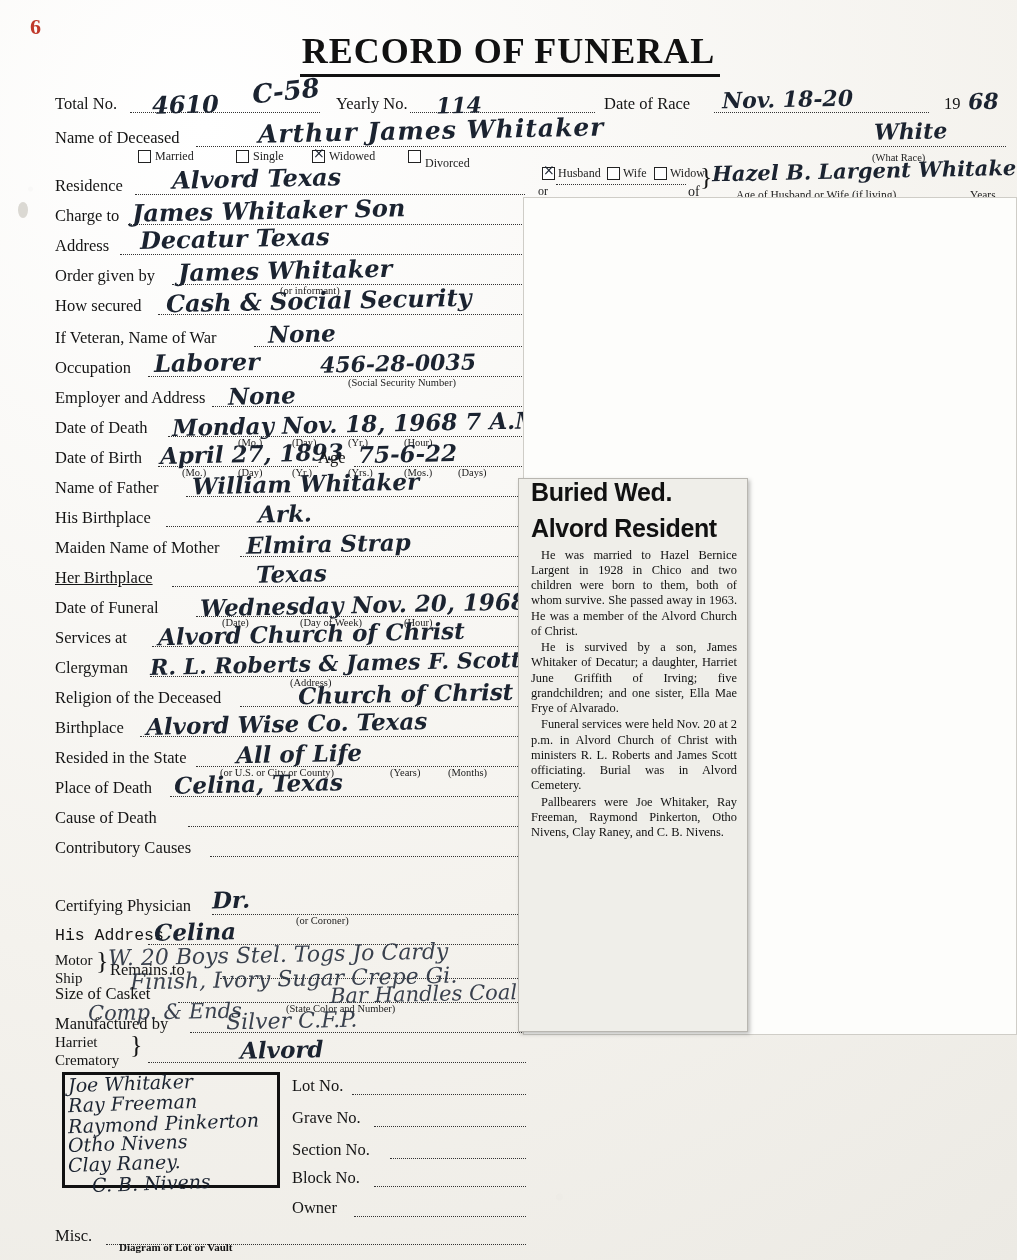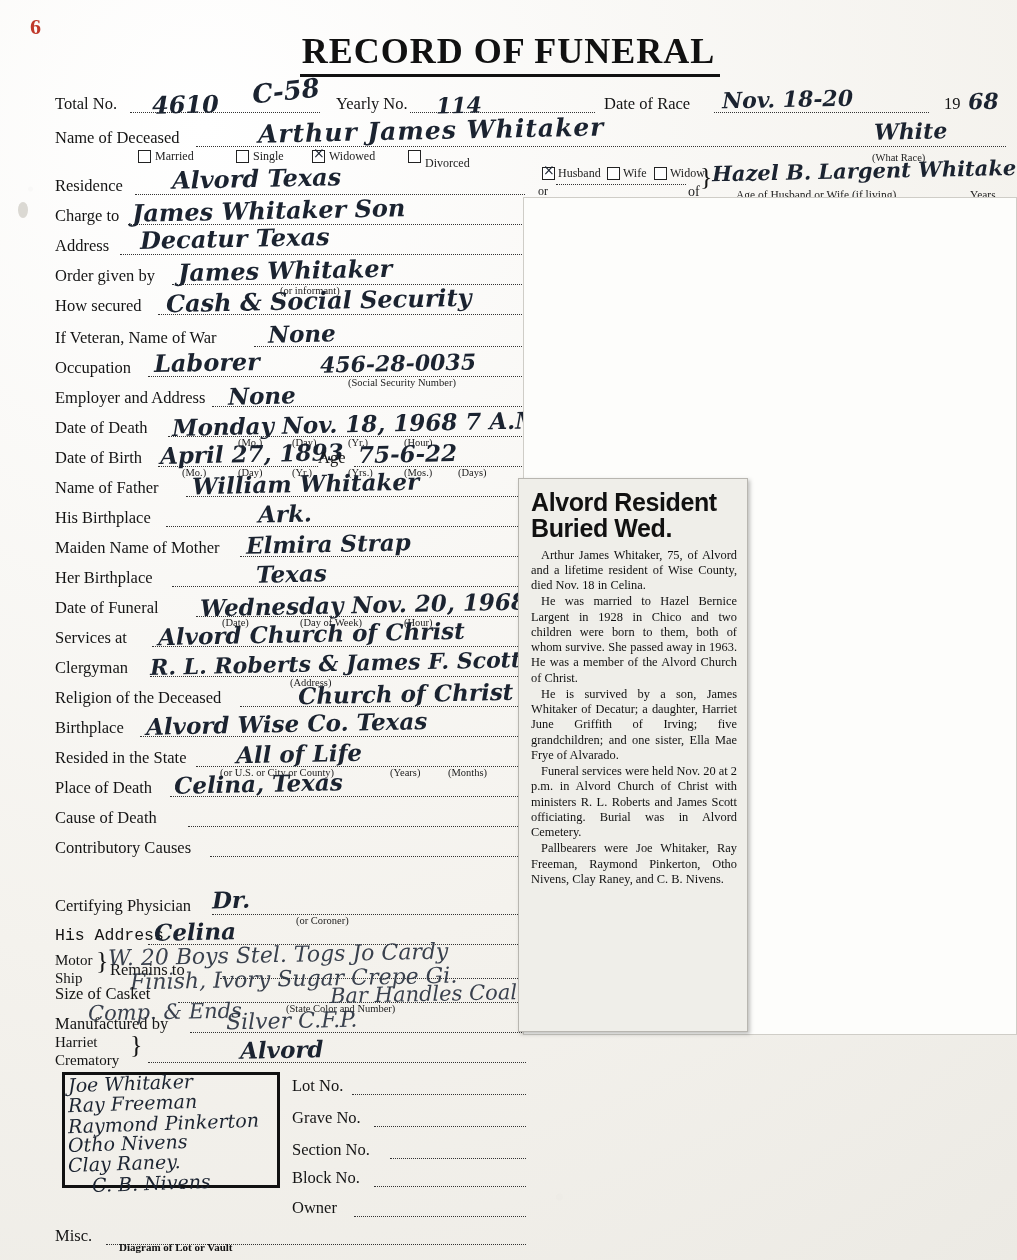--- a/index.html
+++ b/index.html
@@ -165,21 +165,21 @@
   <div class="hw b" style="left:192px;top:470px;font-size:23px;">William Whitaker</div>
 
   <div class="lbl" style="left:55px;top:508px;">His Birthplace</div>
   <div class="dots" style="left:166px;top:526px;width:360px;"></div>
   <div class="hw b" style="left:258px;top:500px;font-size:23px;">Ark.</div>
 
   <div class="lbl" style="left:55px;top:538px;">Maiden Name of Mother</div>
   <div class="dots" style="left:240px;top:556px;width:286px;"></div>
   <div class="hw b" style="left:246px;top:530px;font-size:23px;">Elmira Strap</div>
 
-  <div class="lbl" style="left:55px;top:568px;">Her Birthplace</div>
+  <div class="lbl" style="left:55px;top:568px;text-decoration:underline;">Her Birthplace</div>
   <div class="dots" style="left:172px;top:586px;width:354px;"></div>
   <div class="hw b" style="left:256px;top:560px;font-size:23px;">Texas</div>
 
   <div class="lbl" style="left:55px;top:598px;">Date of Funeral</div>
   <div class="dots" style="left:196px;top:616px;width:330px;"></div>
   <div class="hw b" style="left:200px;top:590px;font-size:23px;">Wednesday Nov. 20, 1968  2 P.M.</div>
   <div class="sub" style="left:222px;top:617px;">(Date)</div>
   <div class="sub" style="left:300px;top:617px;">(Day of Week)</div>
   <div class="sub" style="left:404px;top:617px;">(Hour)</div>
 
@@ -271,24 +271,23 @@
   <div class="hw" style="left:68px;top:1092px;font-size:19px;transform:rotate(-2deg);">Ray Freeman</div>
   <div class="hw" style="left:68px;top:1112px;font-size:19px;transform:rotate(-2deg);">Raymond Pinkerton</div>
   <div class="hw" style="left:68px;top:1132px;font-size:19px;transform:rotate(-2deg);">Otho Nivens</div>
   <div class="hw" style="left:68px;top:1152px;font-size:19px;transform:rotate(-2deg);">Clay Raney.</div>
   <div class="hw" style="left:92px;top:1172px;font-size:19px;transform:rotate(-2deg);">C. B. Nivens</div>
   <div class="diagram-cap">Diagram of Lot or Vault</div>
 
   <div class="clip"></div>
 
   <div class="clip2">
+    <div class="np-head" style="padding-top:0;">Buried Wed.</div>
     <div class="np-head">Alvord Resident</div>
-    <div class="np-head" style="padding-top:0;">Buried Wed.</div>
     <div class="np-body">
-      <p>Arthur James Whitaker, 75, of Alvord and a lifetime resident of Wise County, died Nov. 18 in Celina.</p>
       <p>He was married to Hazel Bernice Largent in 1928 in Chico and two children were born to them, both of whom survive. She passed away in 1963. He was a member of the Alvord Church of Christ.</p>
       <p>He is survived by a son, James Whitaker of Decatur; a daughter, Harriet June Griffith of Irving; five grandchildren; and one sister, Ella Mae Frye of Alvarado.</p>
       <p>Funeral services were held Nov. 20 at 2 p.m. in Alvord Church of Christ with ministers R. L. Roberts and James Scott officiating. Burial was in Alvord Cemetery.</p>
       <p>Pallbearers were Joe Whitaker, Ray Freeman, Raymond Pinkerton, Otho Nivens, Clay Raney, and C. B. Nivens.</p>
     </div>
   </div>
 
   <div class="smear" style="left:18px;top:202px;"></div>
 </div>
 

